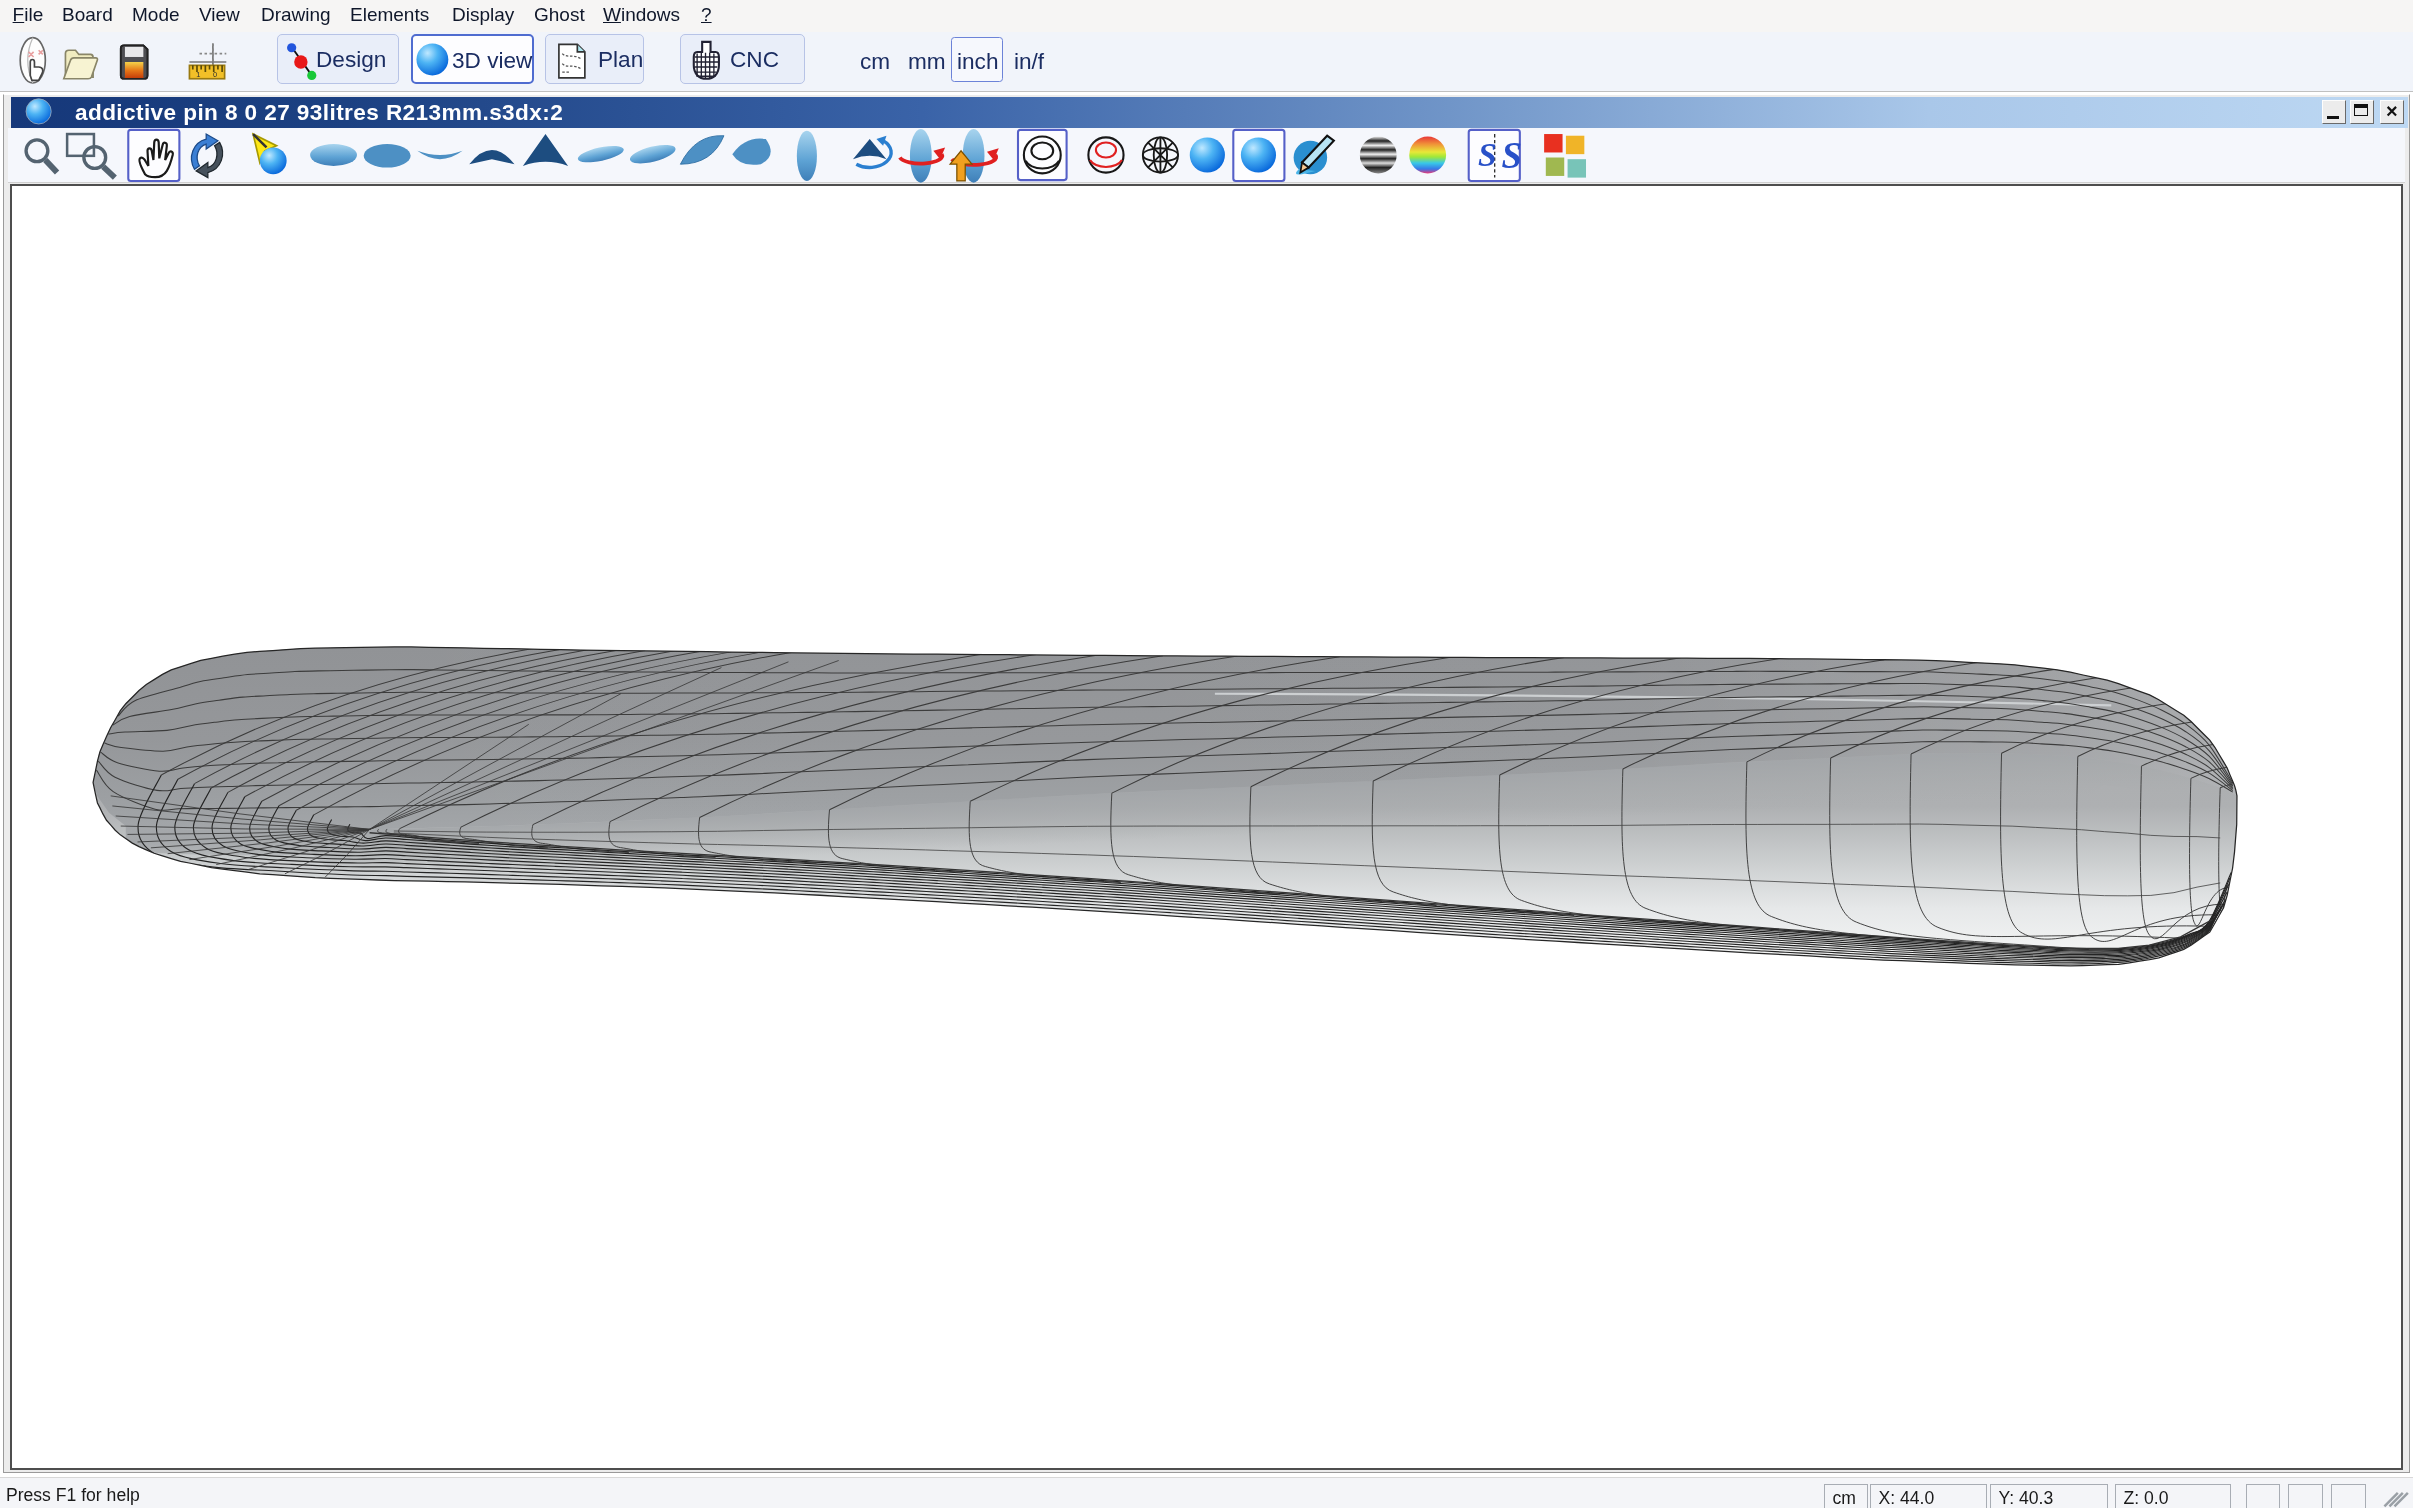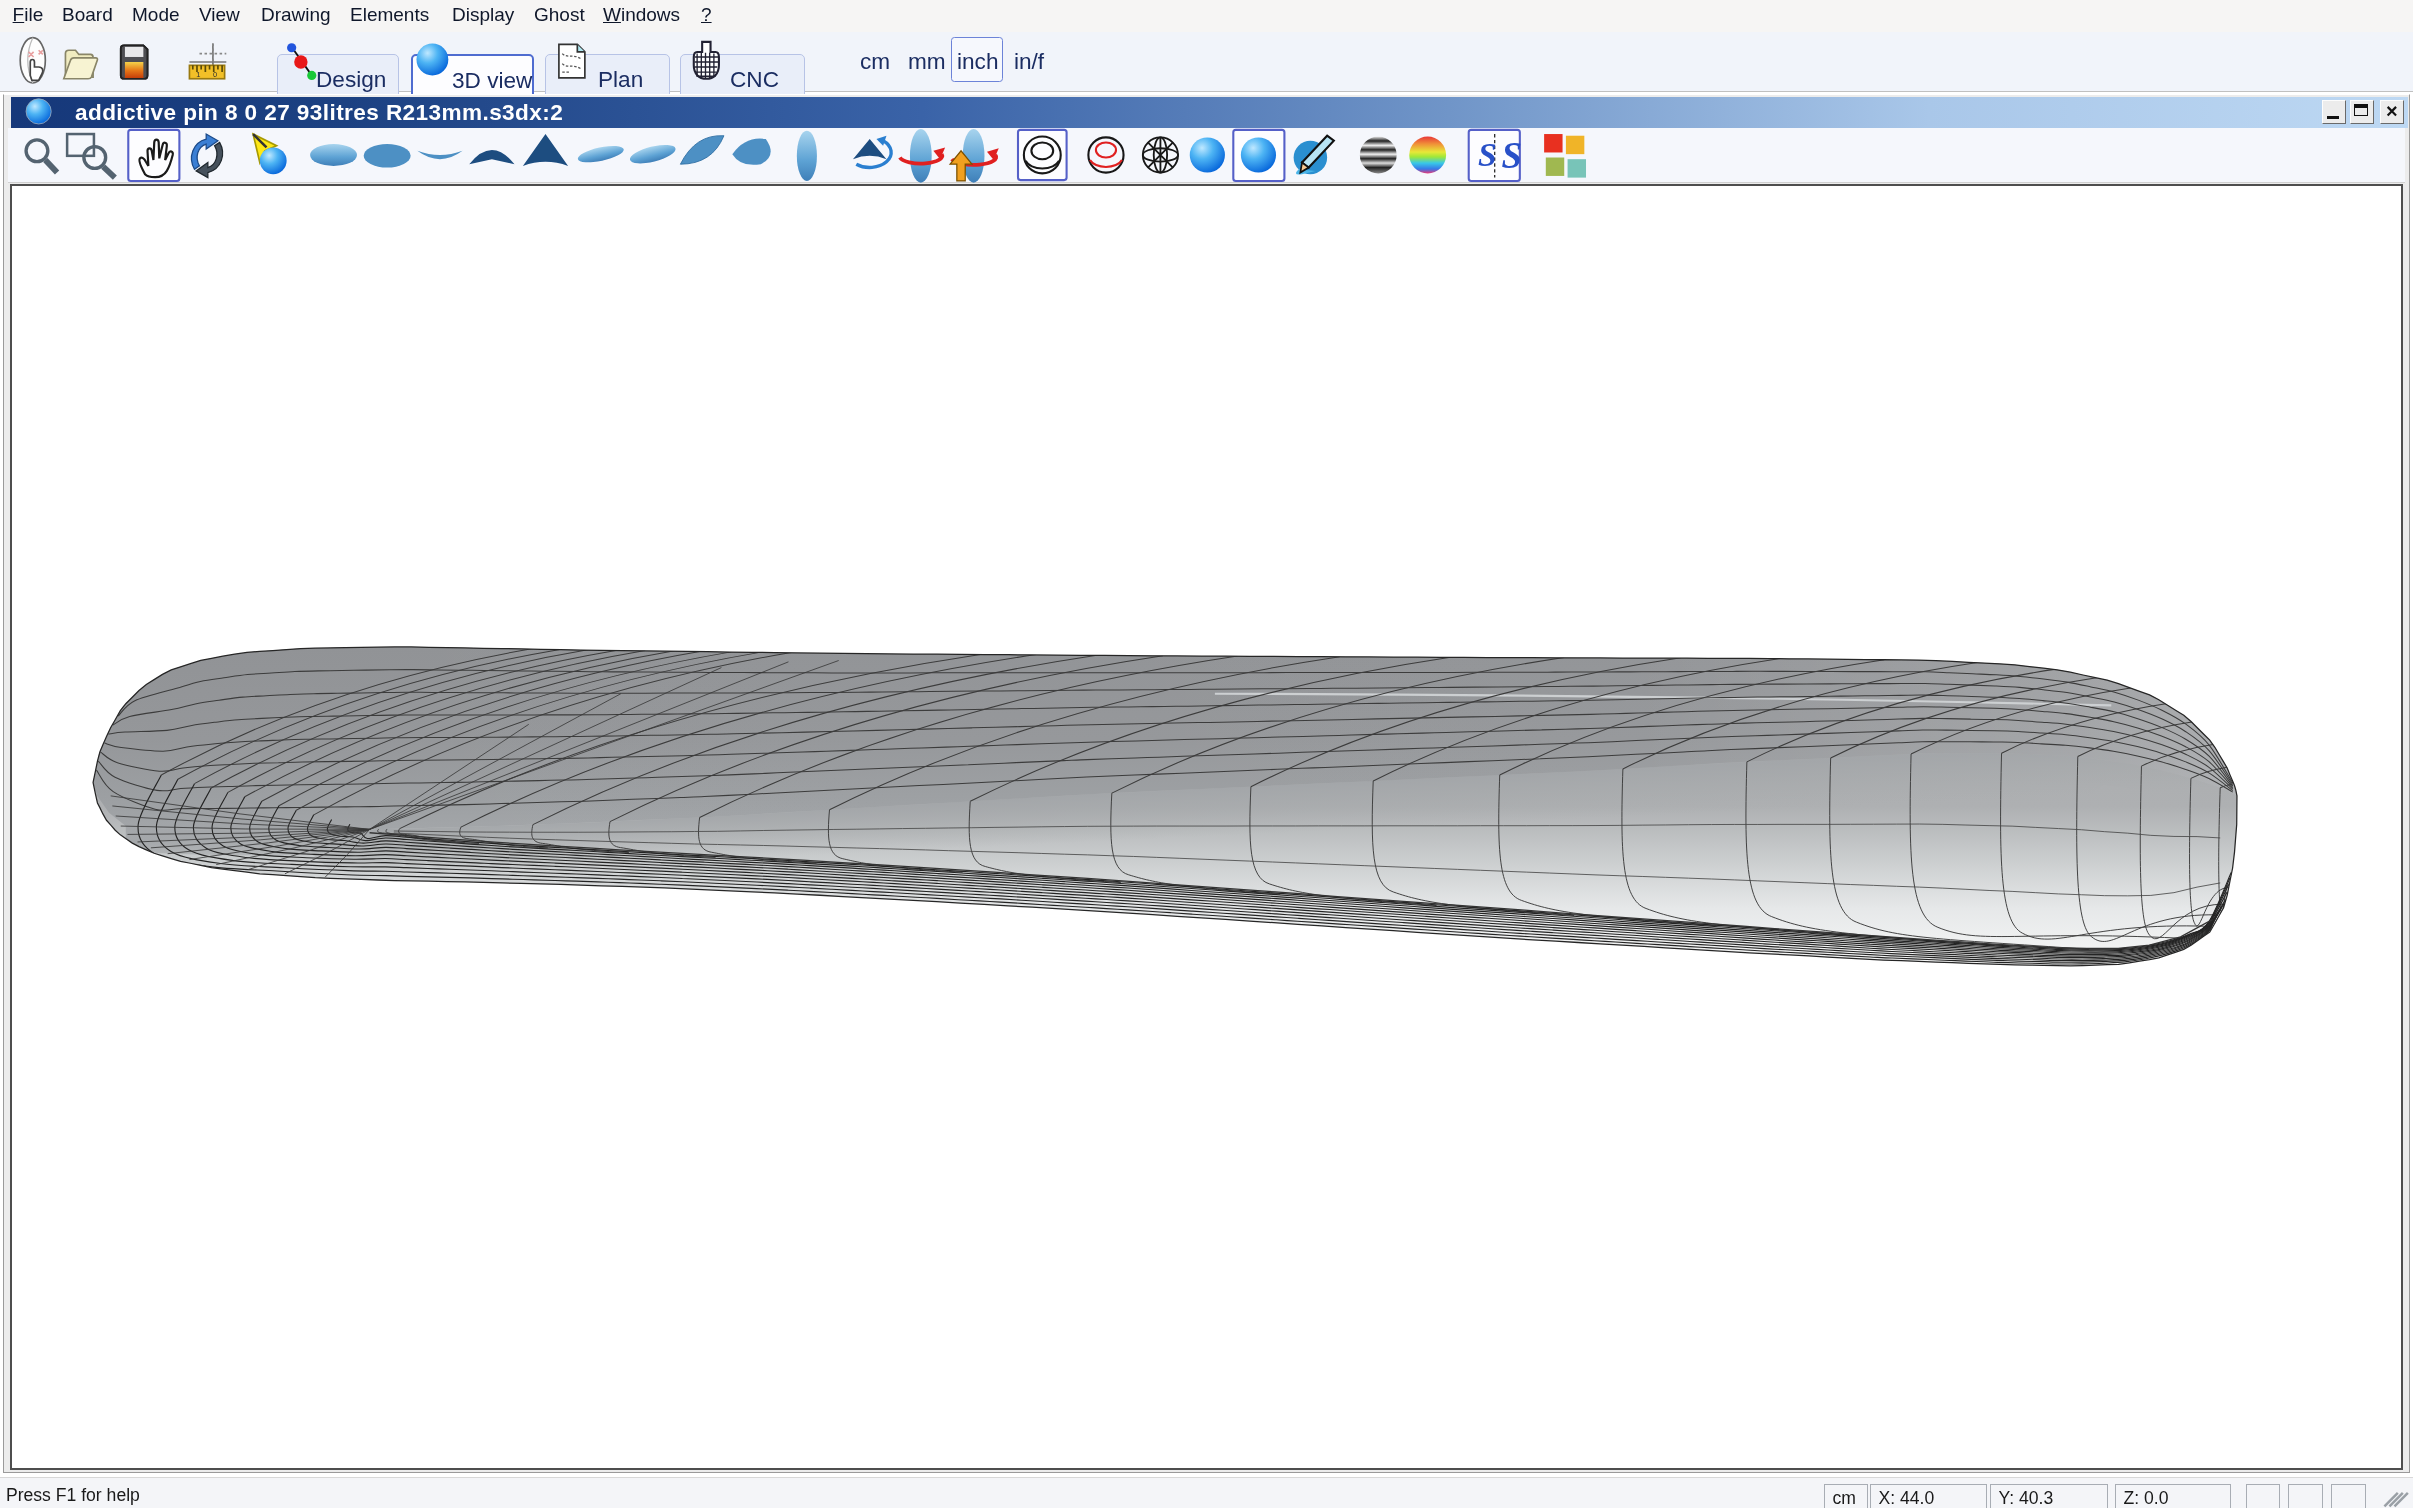--- a/index.html
+++ b/index.html
@@ -1,20 +1,20 @@
 <!DOCTYPE html>
 <html style="font-size:13.4px"><head><meta charset="utf-8"><title>s3d</title>
 <style>
 * { margin:0; padding:0; box-sizing:border-box; }
 html,body { width:2413px; height:1508px; background:#fff; font-family:"Liberation Sans", sans-serif; overflow:hidden; }
 .abs { position:absolute; }
 #menubar { left:0; top:0; width:2413px; height:32px; background:#f6f5f4; color:#0f172a; font-size:19px; }
 #menubar span { position:absolute; top:4.2px; }
 #toolbar1 { left:0; top:32px; width:2413px; height:60px; background:#f1f4fa; border-bottom:1.7px solid #c0c0c0; }
-.btn { position:absolute; top:34px; height:50px; border:1.7px solid #b7c3e6; border-radius:5px; background:#e9eef9; color:#1b2d62; font-size:22.6px;margin-top:20px; }
+.btn { position:absolute; top:34px; height:50px; border:1.7px solid #b7c3e6; border-radius:5px; background:#e9eef9; color:#1b2d62; font-size:22.6px; }
 .btn .lbl { position:absolute; top:11.7px; white-space:nowrap; }
 #btn3d { border:2.5px solid #4f6cd0; background:#fdfdff;padding-left:24px; }
 .unit { position:absolute; top:49px; color:#1b2d62; font-size:22.6px; }
 #inchbox { position:absolute; left:951px; top:37px; width:52px; height:45px; border:1.7px solid #6c83d8; border-radius:3.4px; background:#f6f8fd; }
 #mdiframe { left:3.4px; top:94px; width:2407px; height:1379px; background:#ececec; border:1.7px solid #9a9a9a; border-top:1.7px solid #fff; }
 #titlebar { left:11px; top:97px; width:2397px; height:31px; background:linear-gradient(90deg,#16387a 0%,#1c4182 14%,#3a63a8 38%,#7095c8 60%,#a9c7e9 80%,#bdd8f3 100%); }
 #titletext { position:absolute; left:64px; top:2.5px; color:#fff; font-size:22.6px; font-weight:bold; letter-spacing:0.4px; }
 .wbtn { position:absolute; top:2.5px; width:24px; height:24px; background:#ececec; border:1.7px solid; border-color:#fdfdfd #6a6a6a #6a6a6a #fdfdfd; color:#111; }
 #toolbar2 { left:8.4px; top:128px; width:2397px; height:55px; background:#f5f7fc; border-bottom:0.8px solid #d0d0d0; }
 #canvas { left:10px; top:184px; width:2393px; height:1286px; background:#fff; border:2.5px solid #4e4e4e; }
@@ -35,21 +35,21 @@
     <span style="left:603px"><u>W</u>indows</span>
     <span style="left:701px"><u>?</u></span>
 </div>
 <div id="toolbar1" class="abs"></div>
 <div class="btn" style="left:277px;width:122px">
     <span class="lbl" style="left:38px">Design</span>
   </div>
 <div class="btn" id="btn3d" style="left:411px;width:123px">
     <span class="lbl" style="left:39px">3D view</span>
   </div>
-<div class="btn" style="left:545px;width:125px">
+<div class="btn" style="left:545px;width:99px">
     <span class="lbl" style="left:52px">Plan</span>
   </div>
 <div class="btn" style="left:680px;width:125px">
     <span class="lbl" style="left:49px">CNC</span>
   </div>
 <span class="unit" style="left:860px">cm</span>
 <span class="unit" style="left:908px">mm</span>
 <div id="inchbox" class="abs"></div>
 <span class="unit" style="left:957px">inch</span>
 <span class="unit" style="left:1014px">in/f</span>

